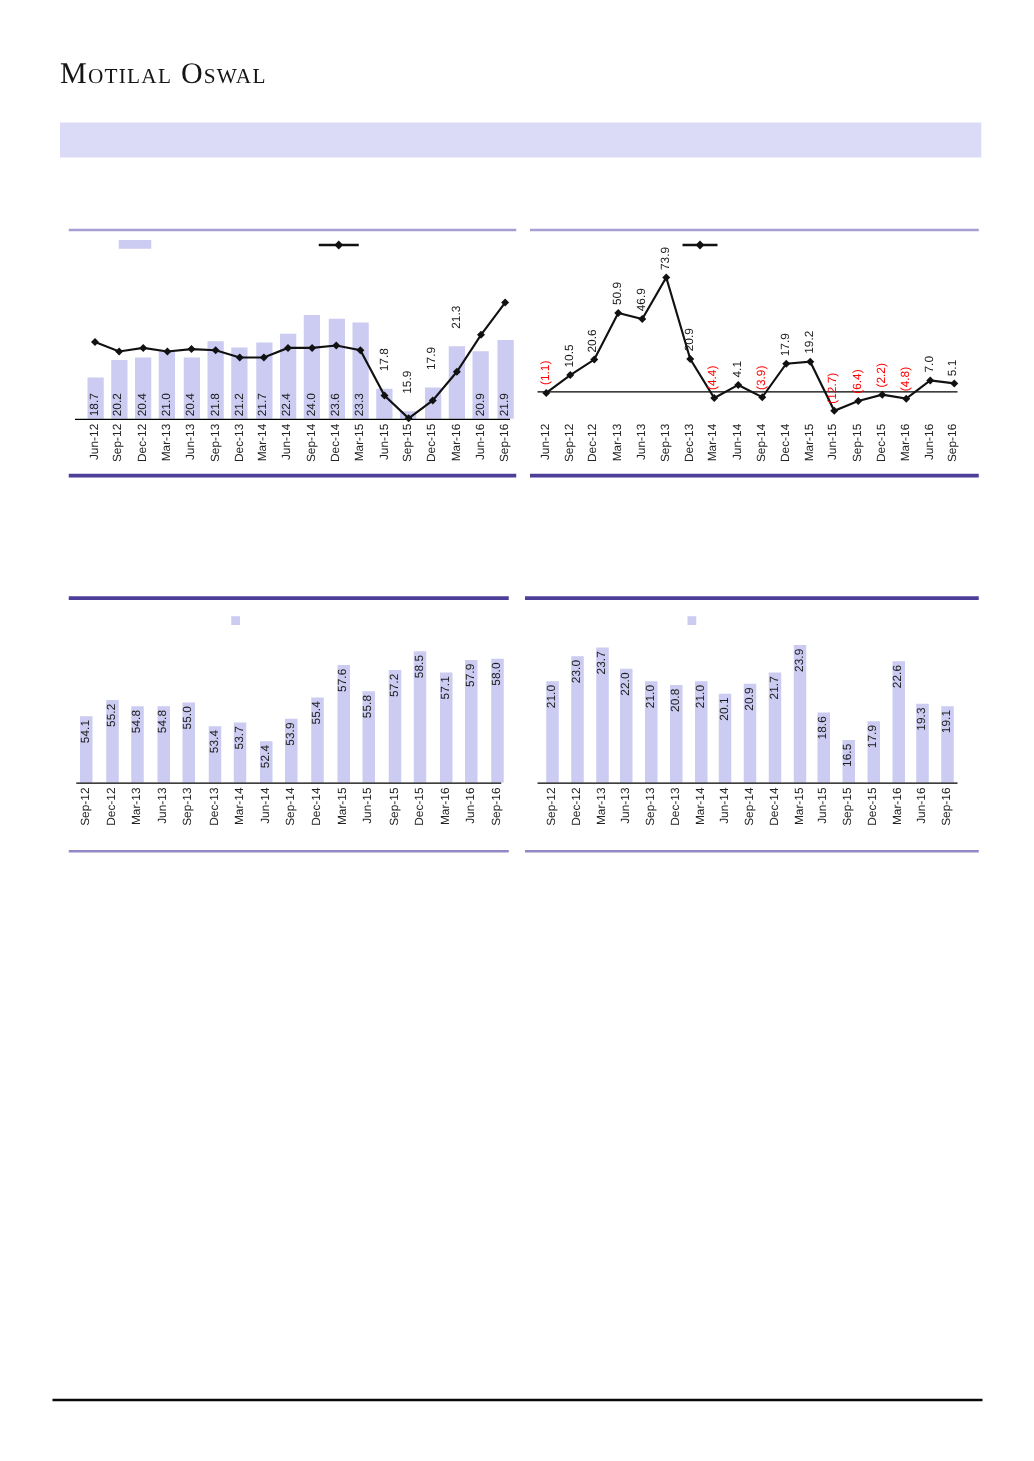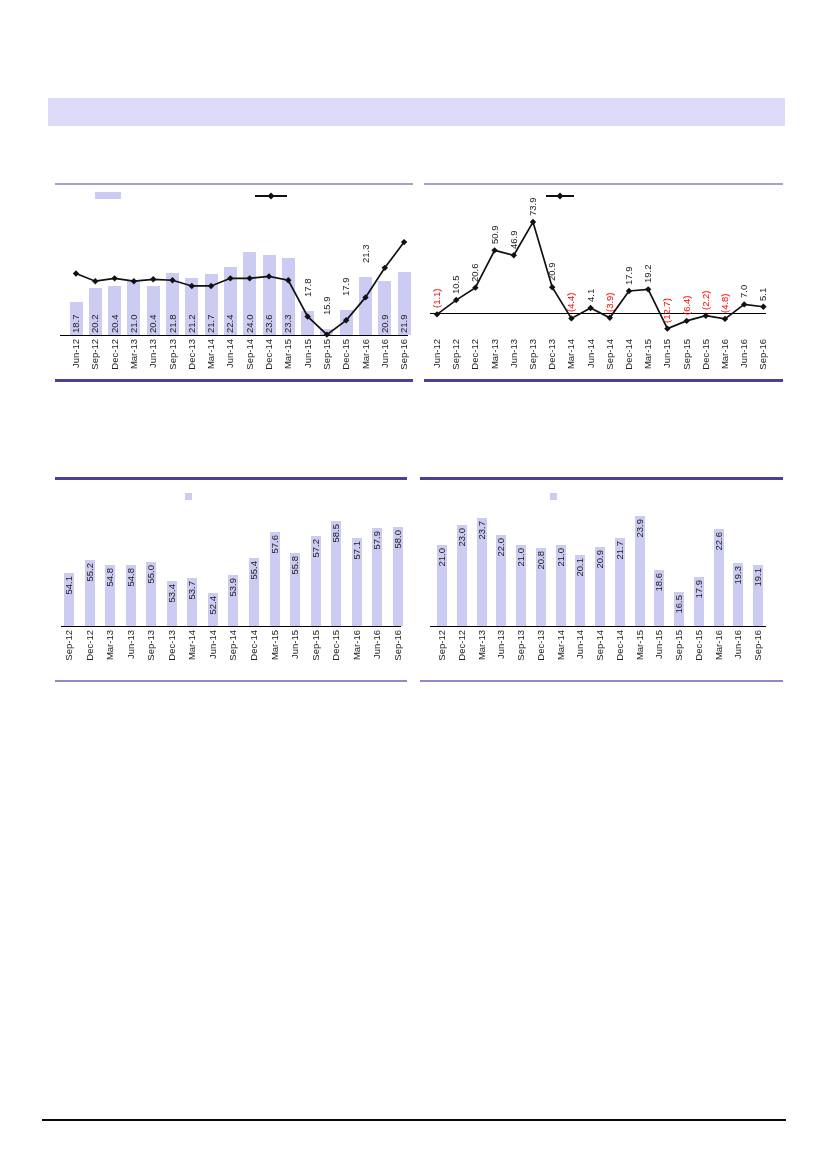--- a/index.html
+++ b/index.html
@@ -33,20 +33,21 @@
   .legend-line-swatch .lg-line { position:absolute; left:0; top:3px; width:100%; height:2px; background:#111; }
   .legend-line-swatch .lg-diamond { position:absolute; left:50%; top:4px; width:5px; height:5px; background:#111;
                                     transform:translate(-50%,-50%) rotate(45deg); }
   .footer-rule { position:absolute; left:42px; top:1119px; width:744px; height:2px; background:#0a0a0a; }
 </style>
 </head>
 <body>
 
 <div class="page">
 
+  <div class="logo">Motilal Oswal</div>
 
   <div class="header-band"></div>
 
   <div class="panel panel-tl">
     <div class="legend-bar-swatch" style="left:40px; top:7px;"></div>
     <div class="legend-line-swatch" style="left:200px; top:7px; width:32px;">
       <i class="lg-line"></i>
       <i class="lg-diamond"></i>
     </div>
     <div class="plot">

